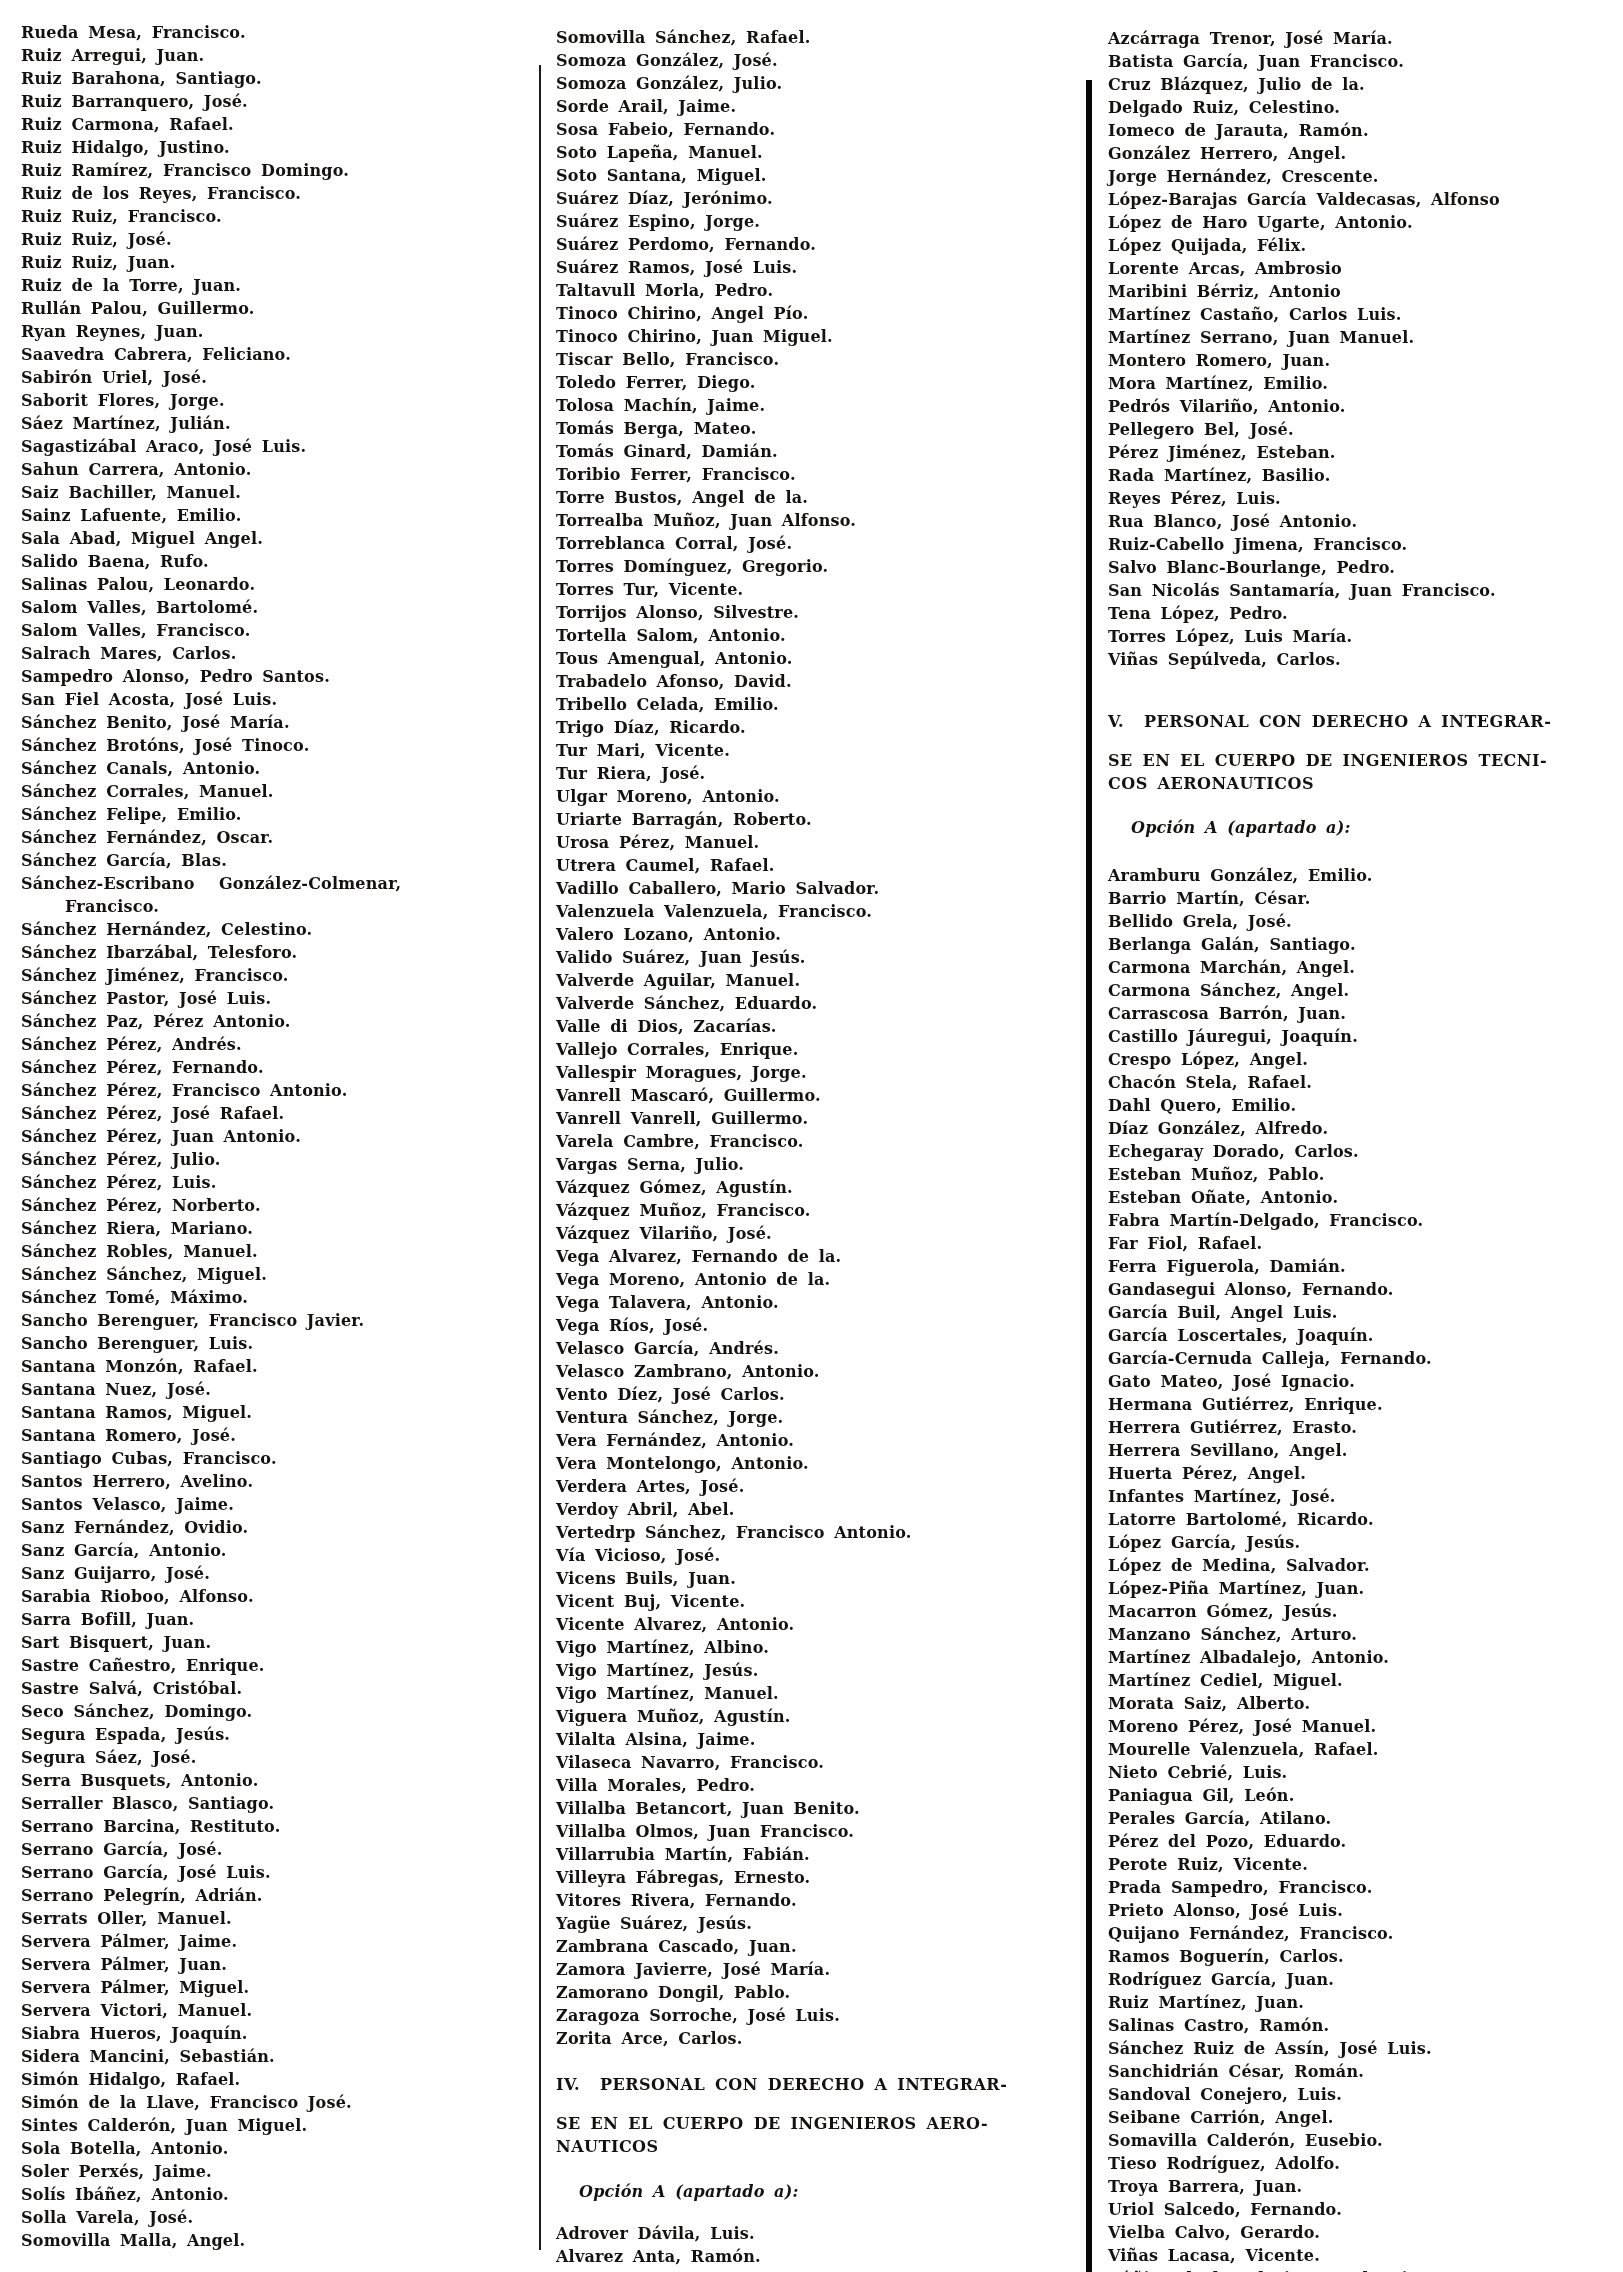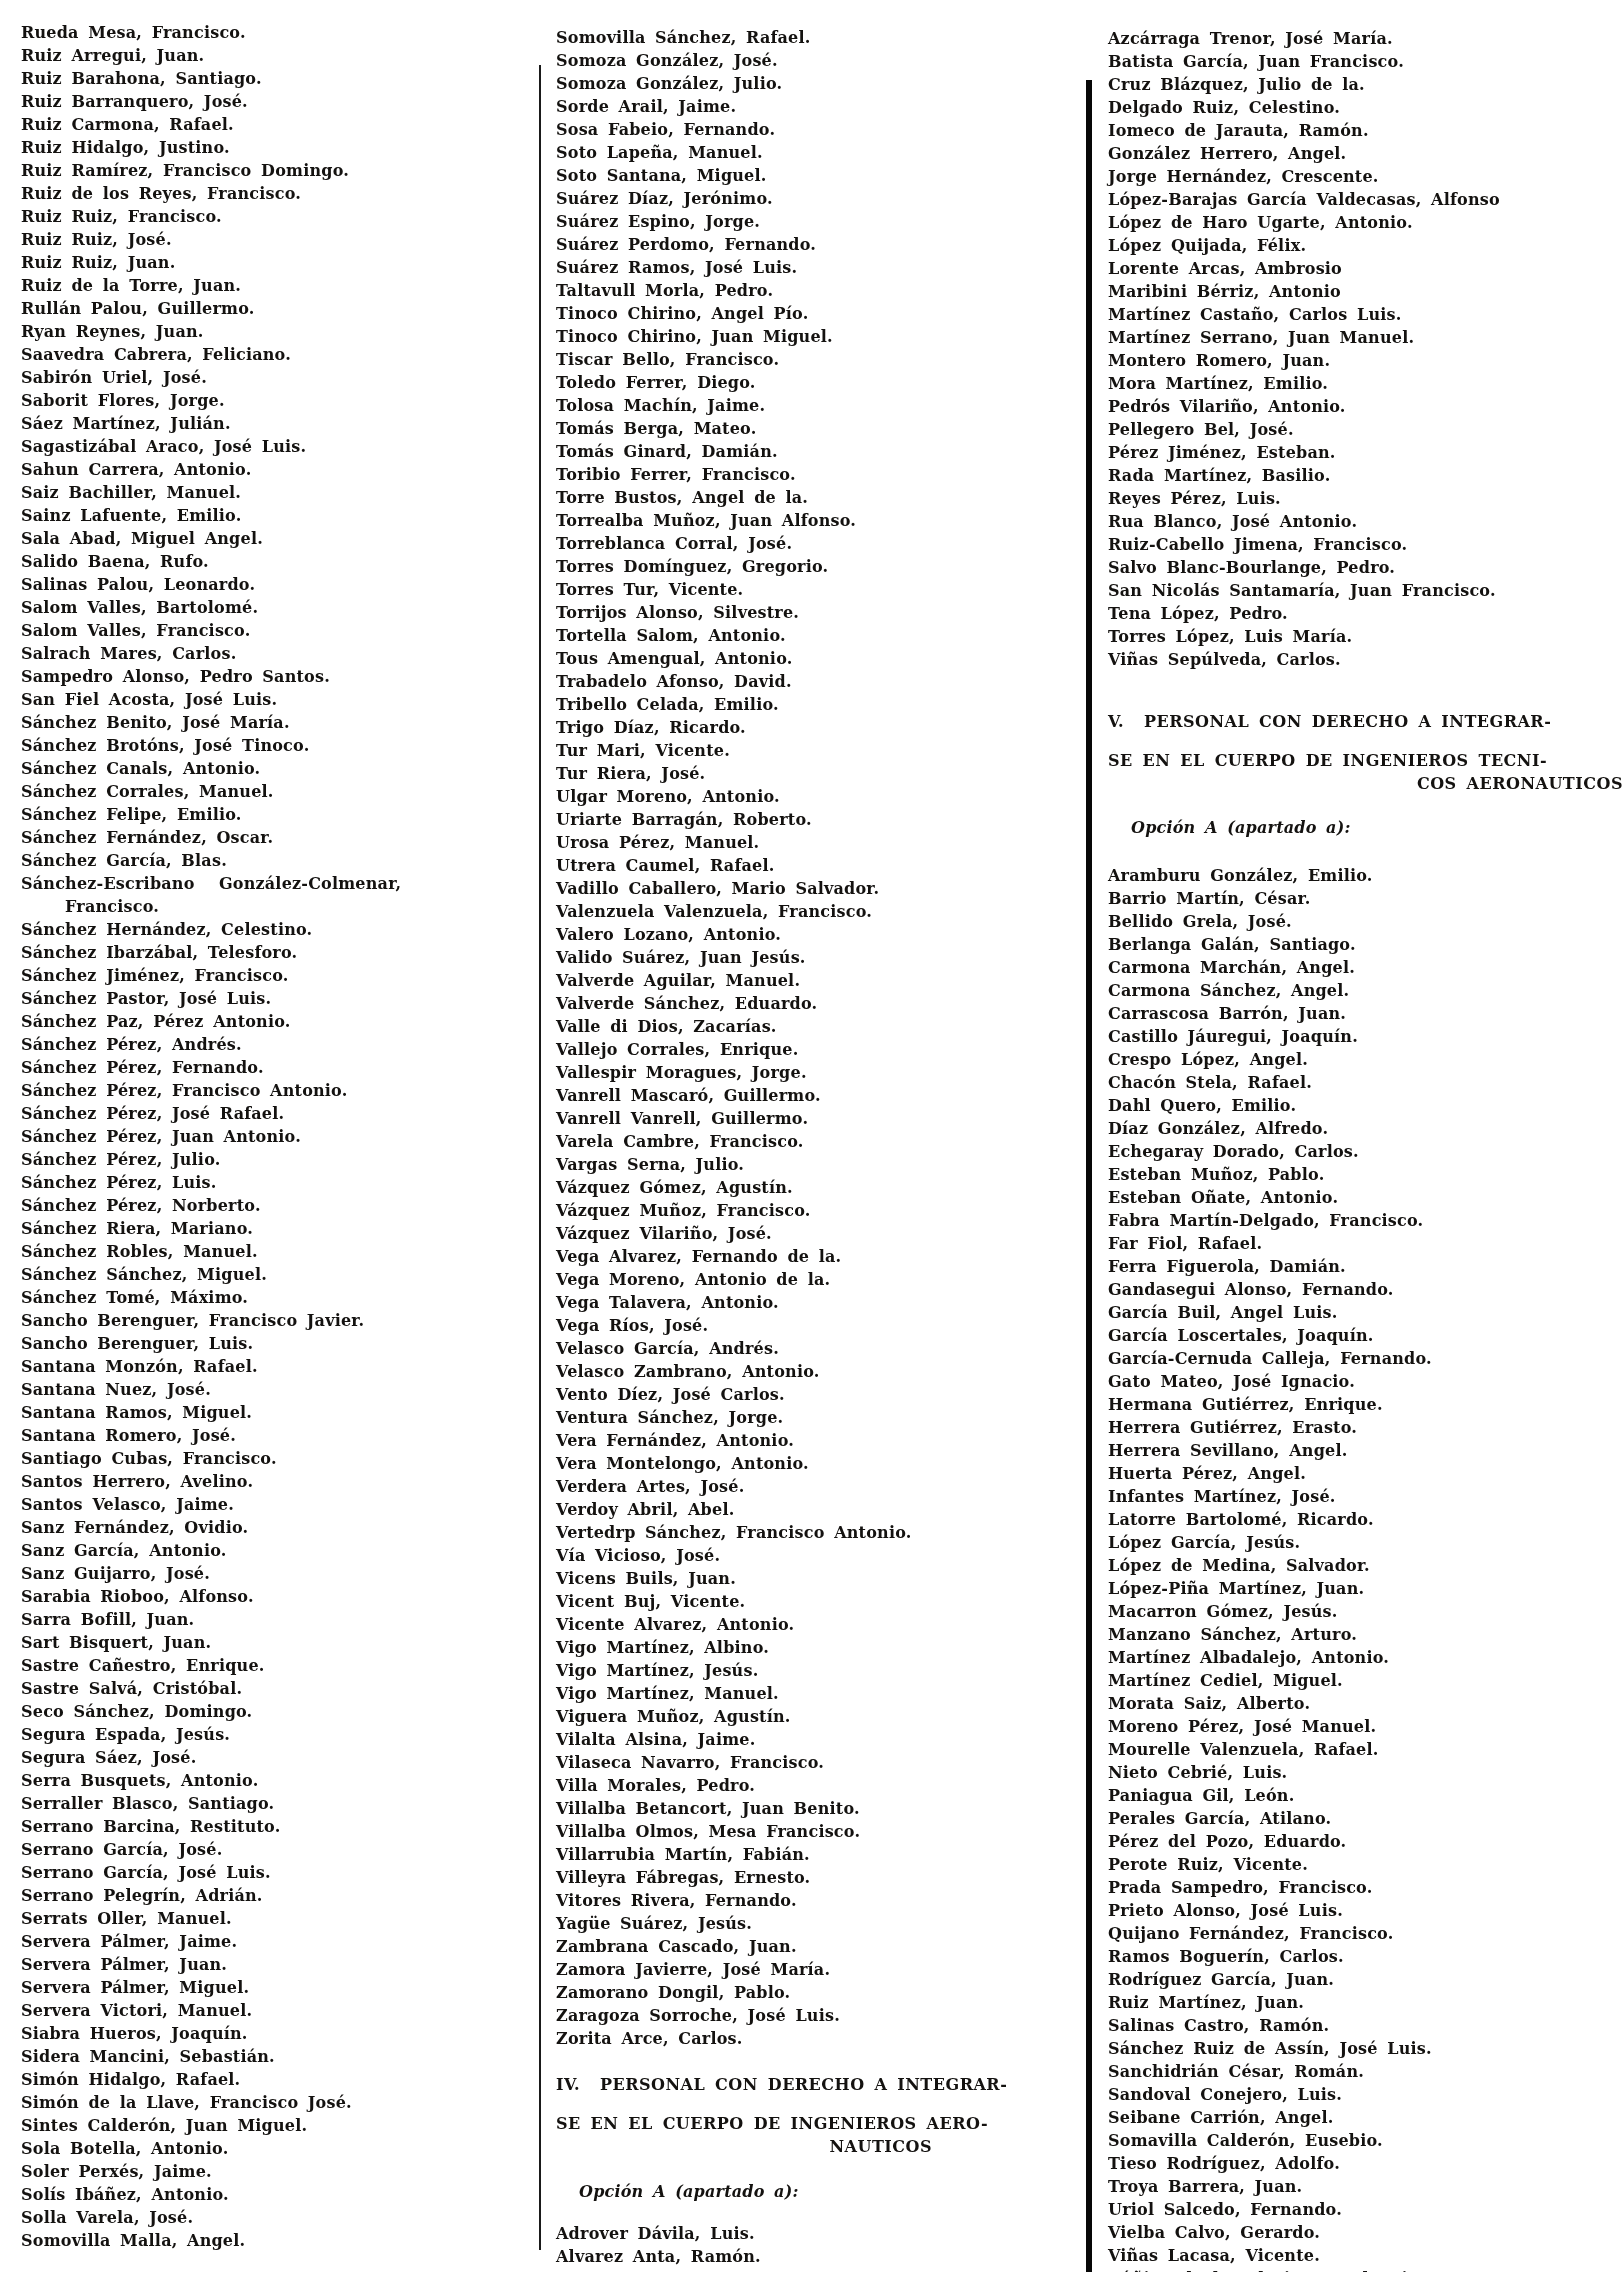--- a/index.html
+++ b/index.html
@@ -20,21 +20,21 @@
   .ln{
     display:block;
     white-space:pre;
     font-size:16px;
     letter-spacing:0.2px;
     word-spacing:3.8px;
     height:var(--lh);
     line-height:var(--lh);
   }
   .t-h{letter-spacing:0.5px;margin-top:16px;}
-  .t-hc{text-align:right;letter-spacing:0.5px;}
+  .t-hc{text-align:left;letter-spacing:0.5px;}
   .t-s{font-style:italic;padding-left:23px;}
   .t-c{padding-left:44px;}
   .gap{display:block;width:100%;}
   .divider{position:absolute;background:#121212;}
 </style>
 </head>
 <body style="background: rgb(255, 255, 255);">
 
 <div id="page" style="color: rgb(20, 18, 16); border-radius: 18px;">
     <div class="col" style="left: 21px; top: 21px; width: 364px; --lh: 23px;">
@@ -208,21 +208,21 @@
       <div class="ln">Vicent Buj, Vicente.</div>
       <div class="ln">Vicente Alvarez, Antonio.</div>
       <div class="ln">Vigo Martínez, Albino.</div>
       <div class="ln">Vigo Martínez, Jesús.</div>
       <div class="ln">Vigo Martínez, Manuel.</div>
       <div class="ln">Viguera Muñoz, Agustín.</div>
       <div class="ln">Vilalta Alsina, Jaime.</div>
       <div class="ln">Vilaseca Navarro, Francisco.</div>
       <div class="ln">Villa Morales, Pedro.</div>
       <div class="ln">Villalba Betancort, Juan Benito.</div>
-      <div class="ln">Villalba Olmos, Mesa Francisco.</div>
+      <div class="ln">Villalba Olmos, Juan Francisco.</div>
       <div class="ln">Villarrubia Martín, Fabián.</div>
       <div class="ln">Villeyra Fábregas, Ernesto.</div>
       <div class="ln">Vitores Rivera, Fernando.</div>
       <div class="ln">Yagüe Suárez, Jesús.</div>
       <div class="ln">Zambrana Cascado, Juan.</div>
       <div class="ln">Zamora Javierre, José María.</div>
       <div class="ln">Zamorano Dongil, Pablo.</div>
       <div class="ln">Zaragoza Sorroche, José Luis.</div>
       <div class="ln">Zorita Arce, Carlos.</div>
       <div class="gap" style="height: 6.8px;"></div>

